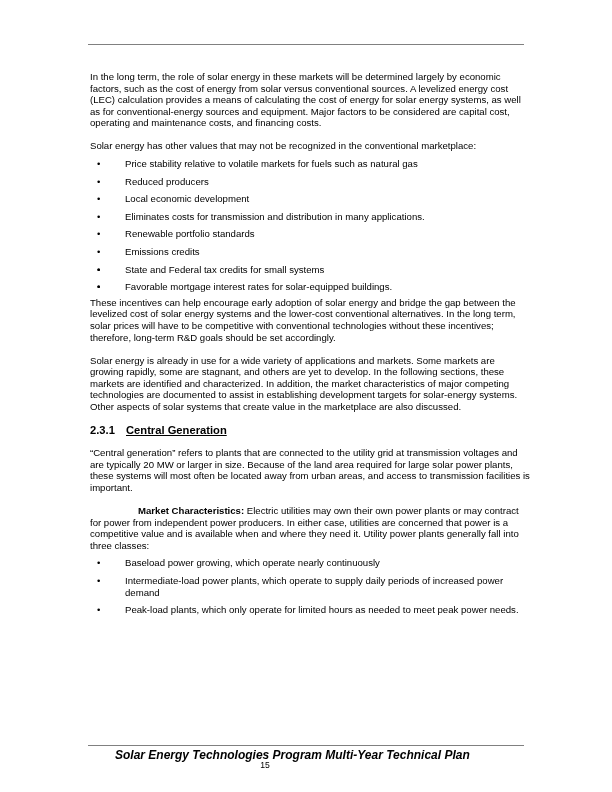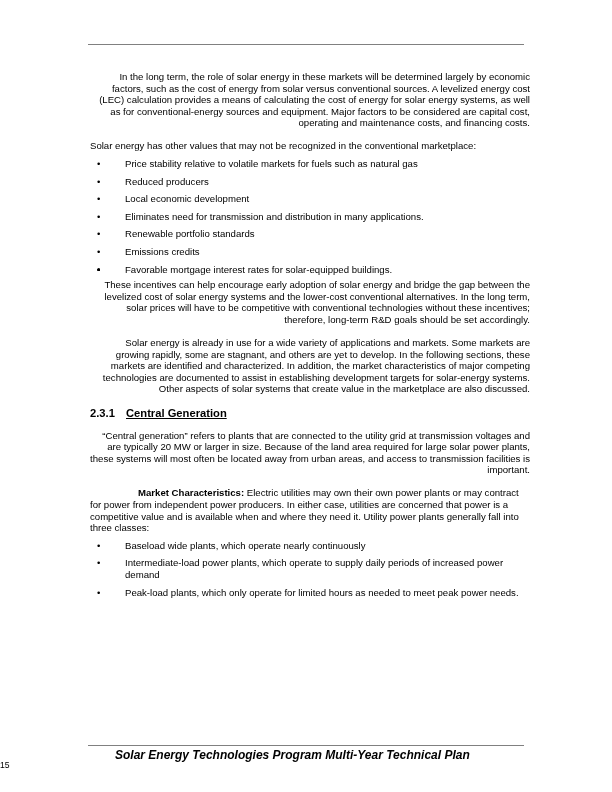--- a/index.html
+++ b/index.html
@@ -5,67 +5,67 @@
   html, body { margin: 0; padding: 0; background: #ffffff; }
   body {
     width: 612px; height: 792px; position: relative; overflow: hidden;
     font-family: "Liberation Sans", sans-serif; color: #000;
   }
   .rule { position: absolute; left: 88px; width: 436px; height: 0; border-top: 1px solid #808080; }
   .rule.top { top: 44px; }
   .rule.bottom { top: 745px; }
   .content { position: absolute; left: 90px; top: 71px; width: 440px; font-size: 9.6px; line-height: 11.6px; }
   p { margin: 0; }
-  .p-gap { margin-bottom: 11.5px; text-align: right; }
+  .p-gap { margin-bottom: 11.5px; }
   .p-gap-small { margin-bottom: 4px; }
   ul { list-style: none; margin: 0; padding: 0; }
   ul li { position: relative; padding-left: 35px; margin-top: 6px; }
   ul li .bullet { position: absolute; left: 7px; top: 0; }
   ul.last-list { margin-bottom: 4px; }
   h3 { font-size: 11.2px; font-weight: bold; margin: 1px 0 10px 0; line-height: 13px; text-decoration: underline; }
   h3 .num { display: inline-block; width: 36px; }
   .bold { font-weight: bold; margin-left: 48px; }
   .footer-title { position: absolute; left: 90px; top: 748px; font-size: 12px; font-weight: bold; font-style: italic; margin-left: 25px; }
-  .page-num { position: absolute; left: 0; width: 530px; top: 760px; font-size: 8.6px; }
+  .page-num { position: absolute; left: 0; width: 530px; top: 760px; text-align: center; font-size: 8.6px; }
 </style>
 </head>
 <body>
 
 <div class="rule top"></div>
 
 <div class="content">
   <p class="p-gap">In the long term, the role of solar energy in these markets will be determined largely by economic factors, such as the cost of energy from solar versus conventional sources. A levelized energy cost (LEC) calculation provides a means of calculating the cost of energy for solar energy systems, as well as for conventional-energy sources and equipment. Major factors to be considered are capital cost, operating and maintenance costs, and financing costs.</p>
 
   <p>Solar energy has other values that may not be recognized in the conventional marketplace:</p>
   <ul class="p-gap-small">
     <li><span class="bullet">•</span><span>Price stability relative to volatile markets for fuels such as natural gas</span></li>
     <li><span class="bullet">•</span><span>Reduced producers</span></li>
     <li><span class="bullet">•</span><span>Local economic development</span></li>
-    <li><span class="bullet">•</span><span>Eliminates need for transmission and distribution in many applications.</span></li>
+    <li><span class="bullet">•</span><span>Eliminates costs for transmission and distribution in many applications.</span></li>
   </ul>
 
   <ul class="p-gap-small">
     <li><span class="bullet">•</span><span>Renewable portfolio standards</span></li>
     <li><span class="bullet">•</span><span>Emissions credits</span></li>
     <li><span class="bullet">•</span></li>
-    <li><span class="bullet">•</span></li>
+    <li><span class="bullet">•</span><span>State and Federal tax credits for small systems</span></li>
     <li><span class="bullet">•</span></li>
     <li><span class="bullet">•</span><span>Favorable mortgage interest rates for solar-equipped buildings.</span></li>
   </ul>
 
   <p class="p-gap">These incentives can help encourage early adoption of solar energy and bridge the gap between the levelized cost of solar energy systems and the lower-cost conventional alternatives. In the long term, solar prices will have to be competitive with conventional technologies without these incentives; therefore, long-term R&amp;D goals should be set accordingly.</p>
   <p class="p-gap">Solar energy is already in use for a wide variety of applications and markets. Some markets are growing rapidly, some are stagnant, and others are yet to develop. In the following sections, these markets are identified and characterized.  In addition, the market characteristics of major competing technologies are documented to assist in establishing development targets for solar-energy systems. Other aspects of solar systems that create value in the marketplace are also discussed.</p>
 
   <h3><span class="num">2.3.1</span><span>Central Generation</span></h3>
 
   <p class="p-gap">“Central generation” refers to plants that are connected to the utility grid at transmission voltages and are typically 20 MW or larger in size. Because of the land area required for large solar power plants, these systems will most often be located away from urban areas, and access to transmission facilities is important.</p>
 
   <p><span class="bold">Market Characteristics:</span><span>  Electric utilities may own their own power plants or may contract for power from independent power producers. In either case, utilities are concerned that power is a competitive value and is available when and where they need it. Utility power plants generally fall into three classes:</span></p>
   <ul class="last-list">
-    <li><span class="bullet">•</span><span>Baseload wide plants, which operate nearly continuously</span></li>
+    <li><span class="bullet">•</span><span>Baseload power growing, which operate nearly continuously</span></li>
     <li><span class="bullet">•</span><span>Intermediate-load power plants, which operate to supply daily periods of increased power demand</span></li>
     <li><span class="bullet">•</span><span>Peak-load plants, which only operate for limited hours as needed to meet peak power needs.</span></li>
   </ul>
 </div>
 
 <div class="rule bottom"></div>
 <div class="footer-title">Solar Energy Technologies Program Multi-Year Technical Plan</div>
 <div class="page-num">15</div>
 
 </body></html>

